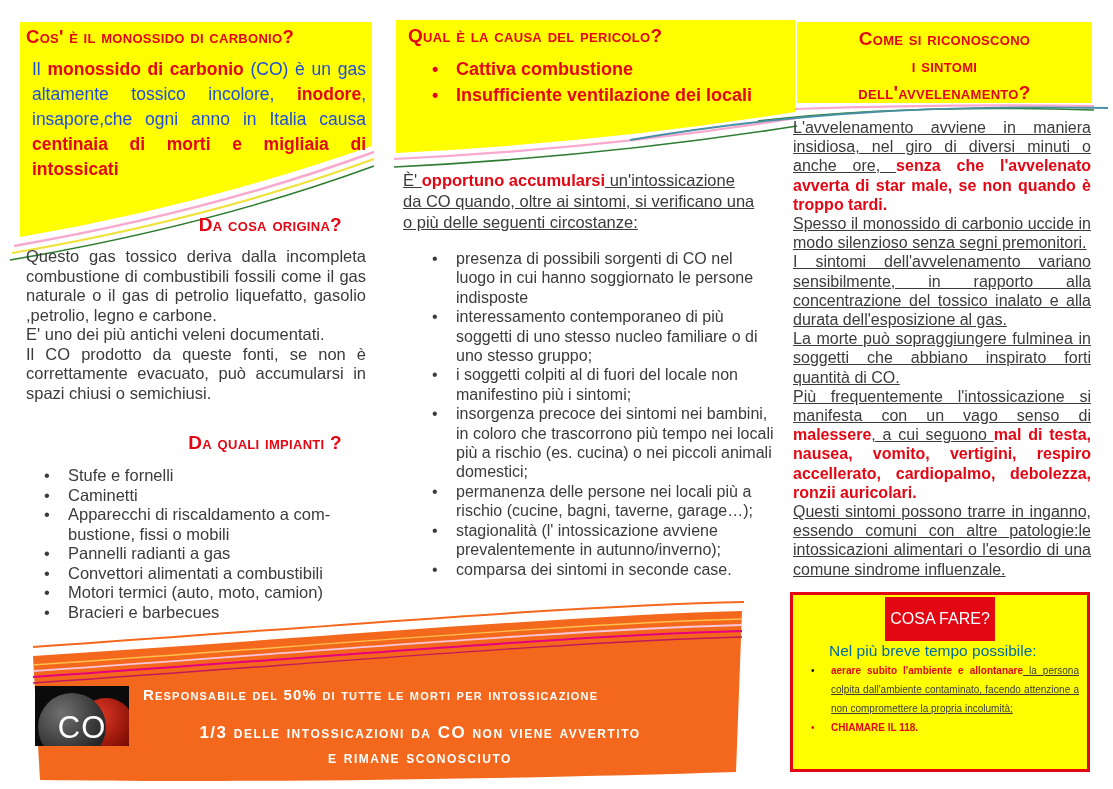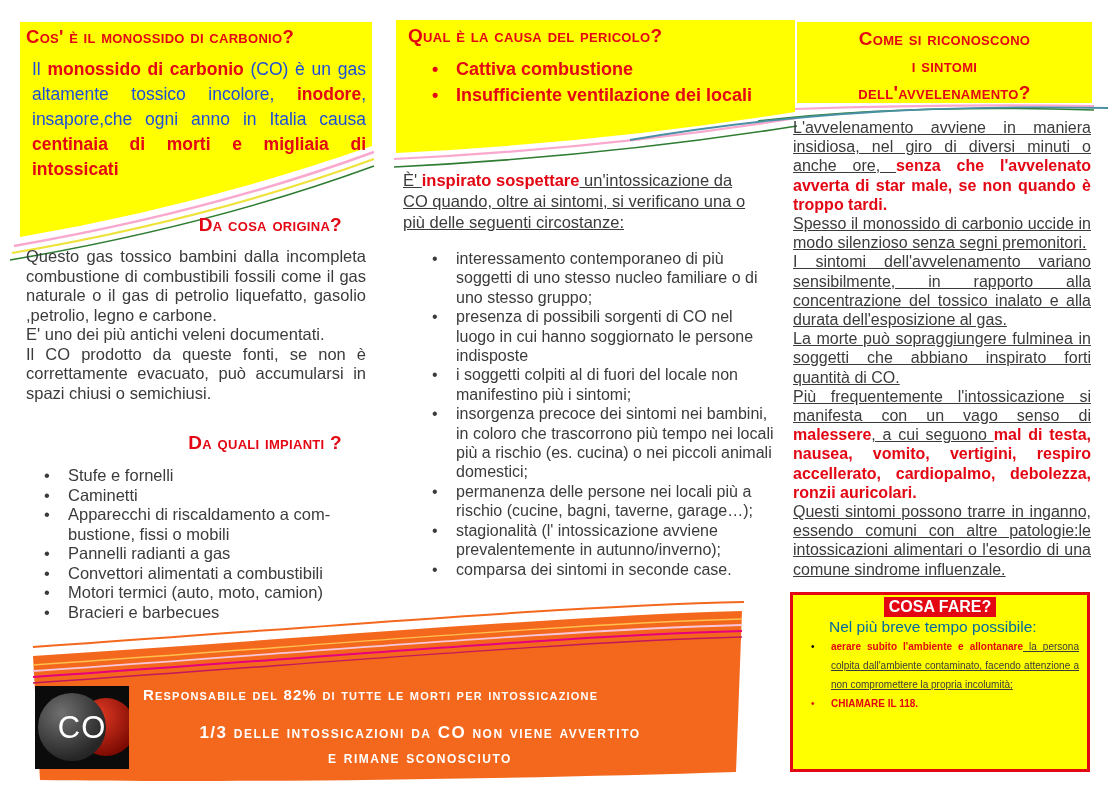--- a/index.html
+++ b/index.html
@@ -31,34 +31,34 @@
   .m-list{left:430px;top:249px;width:344px;font-size:16px;line-height:19.4px;}
 
   
   .r-paras{left:793px;top:118px;width:298px;font-size:16px;line-height:19.2px;text-align:justify;}
   .r-paras div{margin:0;}
 
   
   .cosa-box{left:790px;top:592px;width:300px;height:180px;background:#ffff00;
             border:3px solid #e30613;box-sizing:border-box;}
   .cosa-title-row{text-align:center;margin-top:2px;}
-  .cosa-title{display:inline-block;background:#e30613;color:#ffffff;font-weight:bold;
-              font-size:16px;padding:0 5px;line-height:20px;}
+  .cosa-title{display:inline-block;background:#e30613;color:#ffffff;font-weight:normal;
+              font-size:16px;padding:12px 5px;line-height:20px;}
   .cosa-lead{margin:1px 6px 0 36px;font-size:15.5px;color:#0369a1;}
   .cosa-list{margin:1px 8px 0 16px;font-size:10px;line-height:19px;text-align:justify;}
   .cosa-list div{position:relative;padding-left:22px;}
   .cosa-list div::before{content:"\2022";position:absolute;left:2px;color:#000;}
   .cosa-list div:nth-child(2)::before{color:#e30613;}
 
   
   .banner-line1{left:143px;top:686px;width:585px;color:#fff;font-weight:bold;font-size:15px;
                 font-variant:small-caps;letter-spacing:1.2px;}
   .banner-lines{left:140px;top:720px;width:560px;text-align:center;color:#fff;font-weight:bold;
                 font-size:17px;font-variant:small-caps;letter-spacing:1.5px;line-height:25px;}
-  .logo{left:35px;top:686px;width:94px;height:83px;background:#0b0b0b;overflow:hidden;}
+  .logo{left:35px;top:686px;width:94px;height:60px;background:#0b0b0b;overflow:hidden;}
   .sphere{position:absolute;border-radius:50%;}
   .sphere-o{left:42px;top:12px;width:58px;height:58px;
             background:radial-gradient(circle at 35% 30%, #e23b25, #7c0a02 75%);}
   .sphere-c{left:3px;top:7px;width:68px;height:68px;
             background:radial-gradient(circle at 35% 30%, #707070, #262626 72%);}
   .logo-co{position:absolute;left:0;top:24px;width:94px;text-align:center;color:#fff;
            font-size:31px;letter-spacing:1px;}
 
   
   .sg-d{color:#3b3b3b;text-decoration:underline;}
@@ -93,44 +93,44 @@
     <path d="M33,671 C300,653 560,630 742,625" fill="none" stroke="#f8c6dd" stroke-width="1.8"></path>
     <path d="M33,677 C300,659 560,636 742,631" fill="none" stroke="#e6007e" stroke-width="2"></path>
     <path d="M33,683 C300,665 560,642 742,637" fill="none" stroke="#c2185b" stroke-width="1.4"></path>
     <path d="M33,665 C300,647 560,624 742,619" fill="none" stroke="#ffc04d" stroke-width="1.4"></path>
   </svg>
 
   <h1 class="abs h-red l-title">Cos' è il monossido di carbonio?</h1>
   <p class="abs l-intro"><span class="sg-r">Il </span><span class="sg-rb">monossido di carbonio</span><span class="sg-r"> (CO) è un gas altamente tossico incolore, </span><span class="sg-rbu">inodore</span><span class="sg-r">, insapore,che ogni anno in Italia causa </span><span class="sg-rb">centinaia di morti e migliaia di intossicati</span></p>
   <h2 class="abs h-red l-h2a">Da cosa origina?</h2>
   <div class="abs l-paras">
-      <p>Questo gas tossico bambini dalla incompleta combustione di combustibili fossili come il gas naturale o il gas di petrolio liquefatto, gasolio ,petrolio, legno e carbone.</p>
+      <p>Questo gas tossico deriva dalla incompleta combustione di combustibili fossili come il gas naturale o il gas di petrolio liquefatto, gasolio ,petrolio, legno e carbone.</p>
       <p>E' uno dei più antichi veleni documentati.</p>
       <p>Il CO prodotto da queste fonti, se non è correttamente evacuato, può accumularsi in spazi chiusi o semichiusi.</p>
     </div>
   <h2 class="abs h-red l-h2b">Da quali impianti ?</h2>
   <div class="abs blist l-list">
       <div>Stufe e fornelli</div>
       <div>Caminetti</div>
       <div>Apparecchi di riscaldamento a com-bustione, fissi o mobili</div>
       <div>Pannelli radianti a gas</div>
       <div>Convettori alimentati a combustibili</div>
       <div>Motori termici (auto, moto, camion)</div>
       <div>Bracieri e barbecues</div>
     </div>
 
   <h1 class="abs h-red m-title">Qual è la causa del pericolo?</h1>
   <div class="abs blist m-plist">
       <div>Cattiva combustione</div>
       <div>Insufficiente ventilazione dei locali</div>
     </div>
-  <p class="abs m-intro"><span class="sg-d">È' </span><span class="sg-rb">inspirato sospettare</span><span class="sg-d"> un'intossicazione da CO quando, oltre ai sintomi, si verificano una o più delle seguenti circostanze:</span></p>
+  <p class="abs m-intro"><span class="sg-d">È' </span><span class="sg-rb">opportuno accumularsi</span><span class="sg-d"> un'intossicazione da CO quando, oltre ai sintomi, si verificano una o più delle seguenti circostanze:</span></p>
   <div class="abs blist m-list">
+      <div>presenza di possibili sorgenti di CO nel luogo in cui hanno soggiornato le persone indisposte</div>
       <div>interessamento contemporaneo di più soggetti di uno stesso nucleo familiare o di uno stesso gruppo;</div>
-      <div>presenza di possibili sorgenti di CO nel luogo in cui hanno soggiornato le persone indisposte</div>
       <div>i soggetti colpiti al di fuori del locale non manifestino più i sintomi;</div>
       <div>insorgenza precoce dei sintomi nei bambini, in coloro che trascorrono più tempo nei locali più a rischio (es. cucina) o nei piccoli animali domestici;</div>
       <div>permanenza delle persone nei locali più a rischio (cucine, bagni, taverne, garage…);</div>
       <div>stagionalità (l' intossicazione avviene prevalentemente in autunno/inverno);</div>
       <div>comparsa dei sintomi in seconde case.</div>
     </div>
 
   <h1 class="abs h-red r-title">
       <div>Come si riconoscono</div>
       <div>i sintomi</div>
@@ -154,19 +154,19 @@
         <div><span class="sg-rb">aerare subito l'ambiente e allontanare</span><span class="sg-d"> la persona colpita dall'ambiente contaminato, facendo attenzione a non compromettere la propria incolumità;</span></div>
         <div><span class="sg-rb">CHIAMARE IL 118.</span></div>
       </div>
   </div>
 
   <div class="abs logo">
     <span class="sphere sphere-o"></span>
     <span class="sphere sphere-c"></span>
     <span class="logo-co">CO</span>
   </div>
-  <div class="abs banner-line1">Responsabile del 82% di tutte le morti per intossicazione</div>
+  <div class="abs banner-line1">Responsabile del 50% di tutte le morti per intossicazione</div>
   <div class="abs banner-lines">
       <div>1/3 delle intossicazioni da CO non viene avvertito</div>
       <div>e rimane sconosciuto</div>
     </div>
 
 </div>
 
 </body></html>

